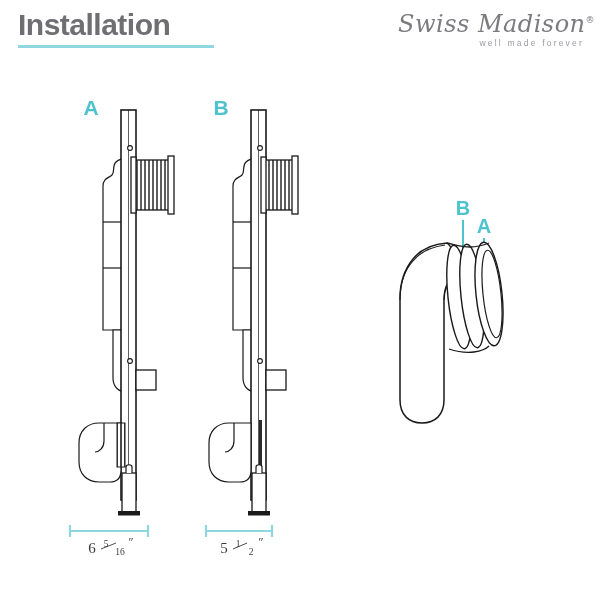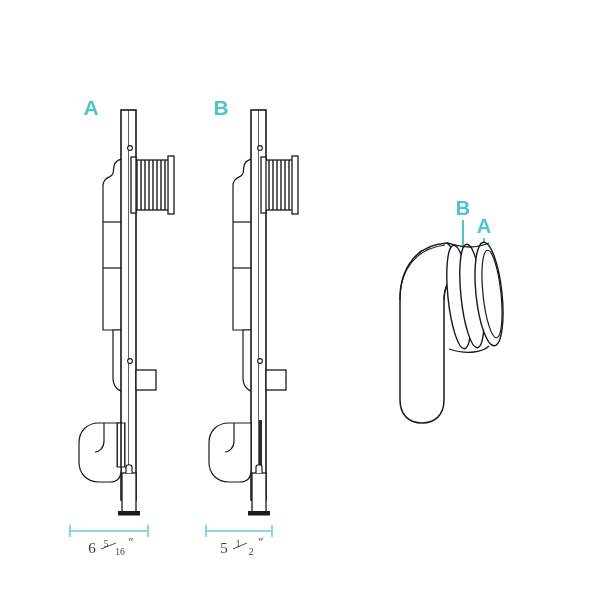--- a/index.html
+++ b/index.html
@@ -101,20 +101,29 @@
   .dimtext {
     font-family: "Liberation Serif", serif;
     fill: #3a3a3a;
   }
 </style>
 </head>
 <body>
 
 <div id="page">
 
+  <div id="header">
+    <div id="page-title">Installation</div>
+    <div id="title-underline"></div>
+
+    <div id="logo">
+      <div id="logo-wordmark"><span>Swiss Madison</span><span id="logo-reg">®</span></div>
+      <div id="logo-tagline">well made forever</div>
+    </div>
+  </div>
 
   <svg id="drawing" viewBox="0 0 600 600" width="600" height="600">
 
     <defs>
 
       <pattern id="ribs" patternUnits="userSpaceOnUse" width="4" height="4">
         <rect width="4" height="4" fill="#ffffff"></rect>
         <rect x="0" y="0" width="2" height="4" fill="#5e5e5e"></rect>
       </pattern>
       <pattern id="ribs2" patternUnits="userSpaceOnUse" width="4" height="4">

